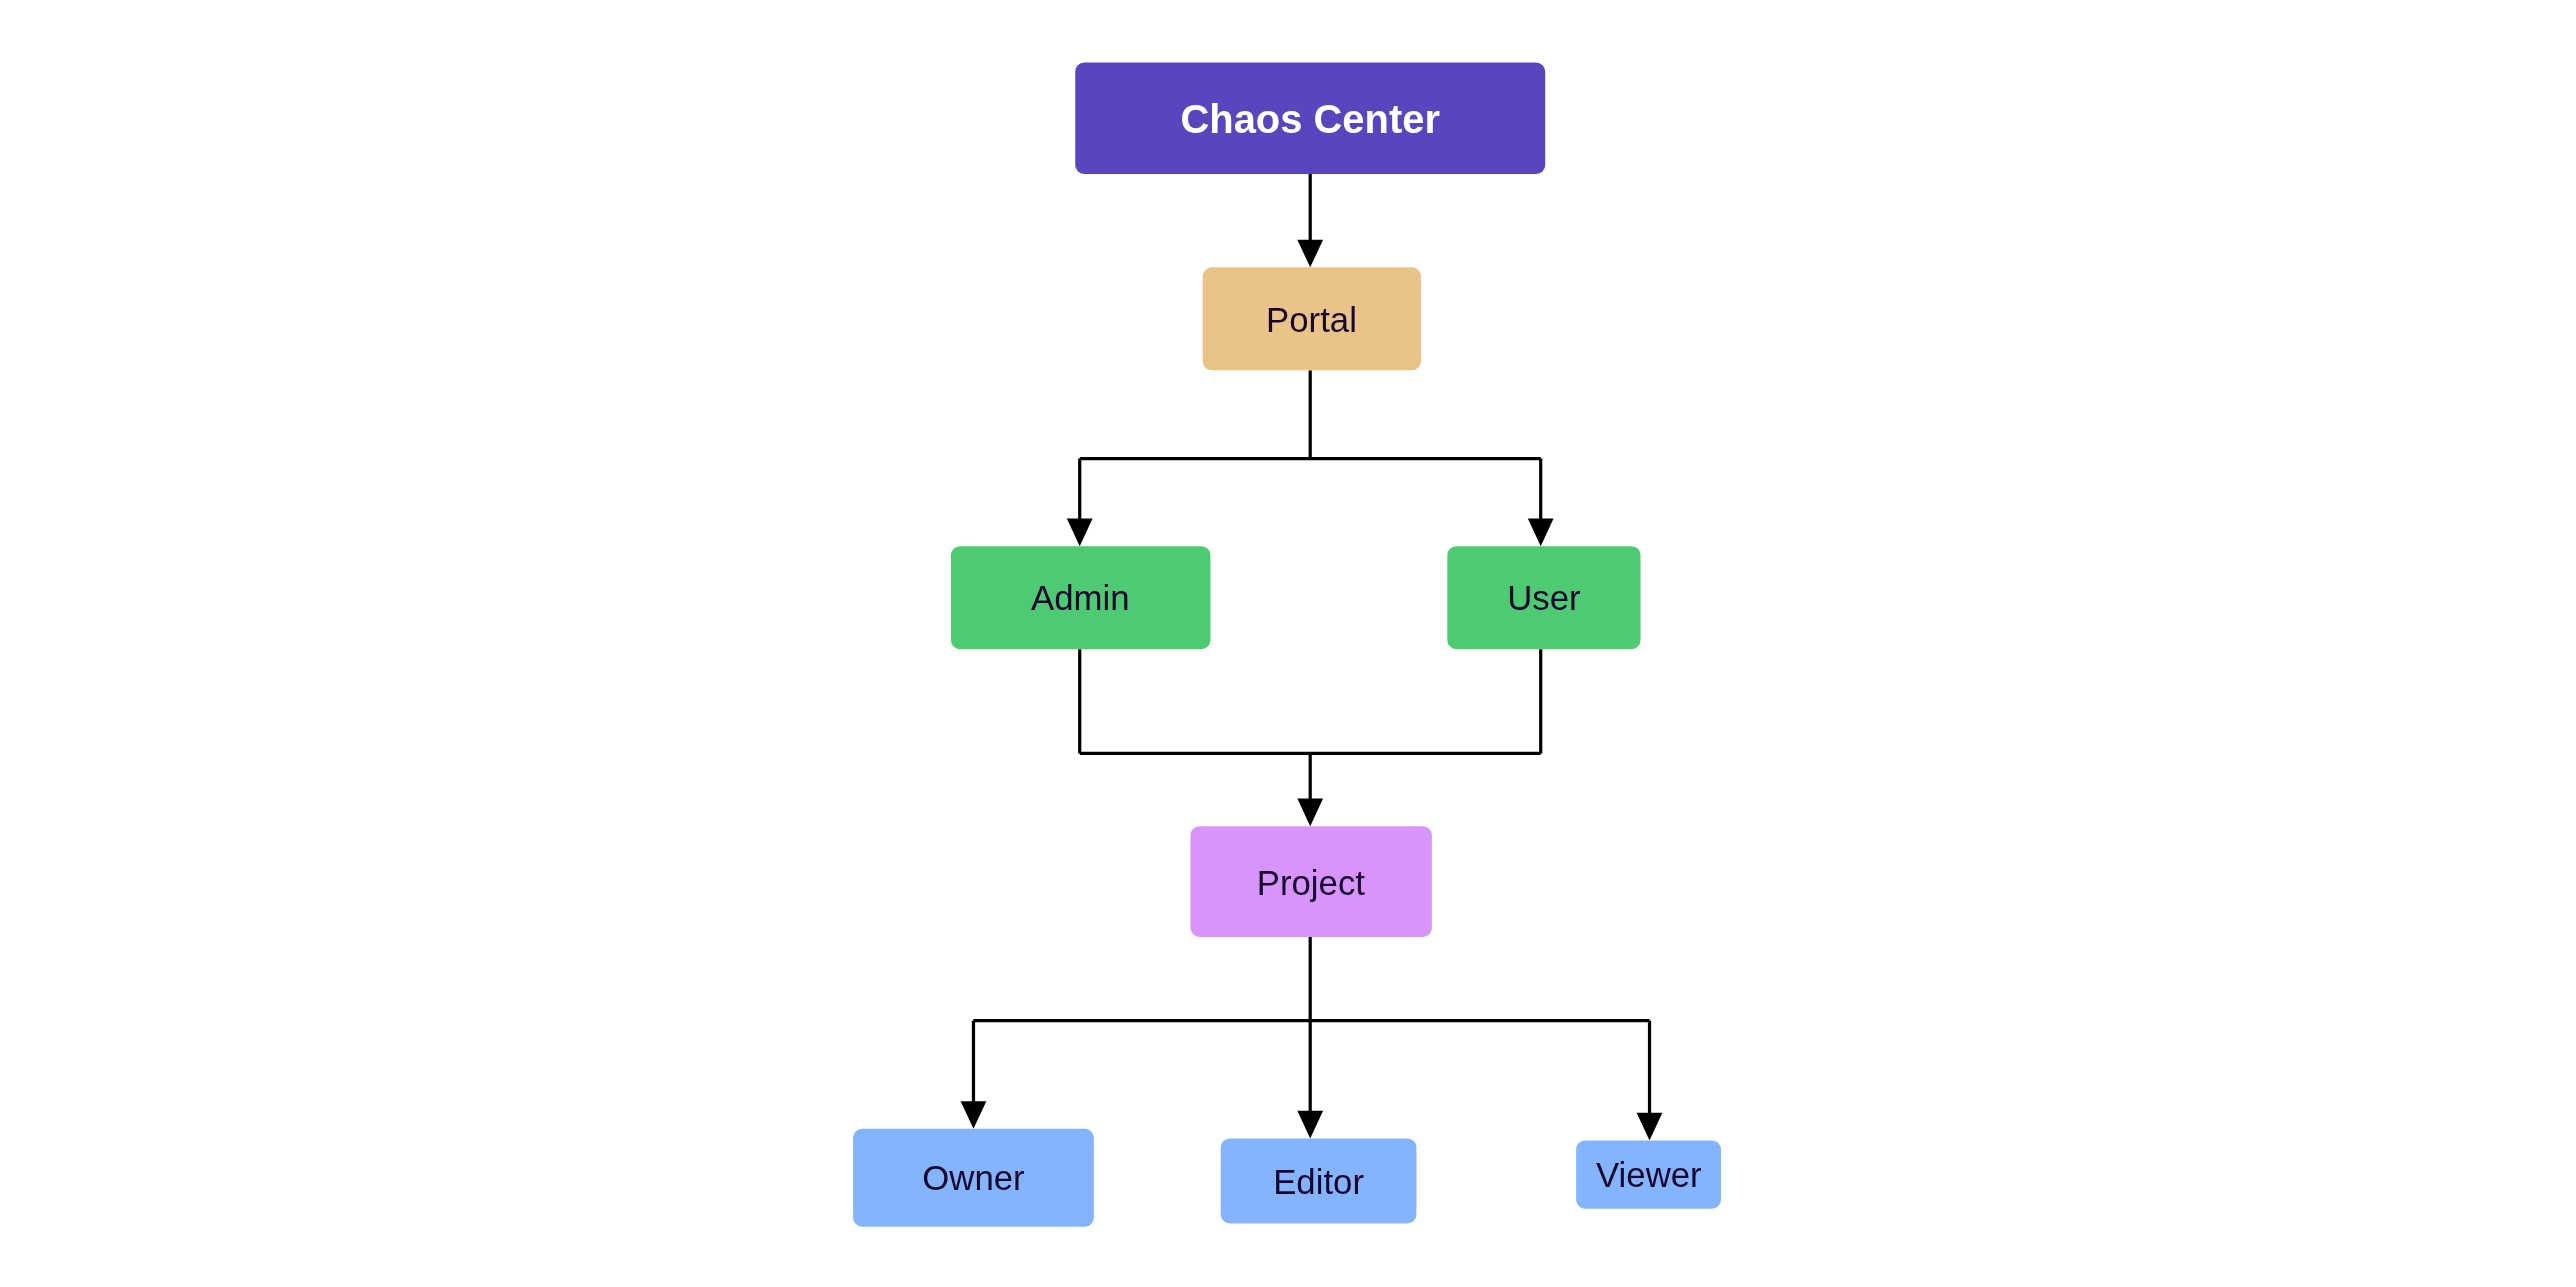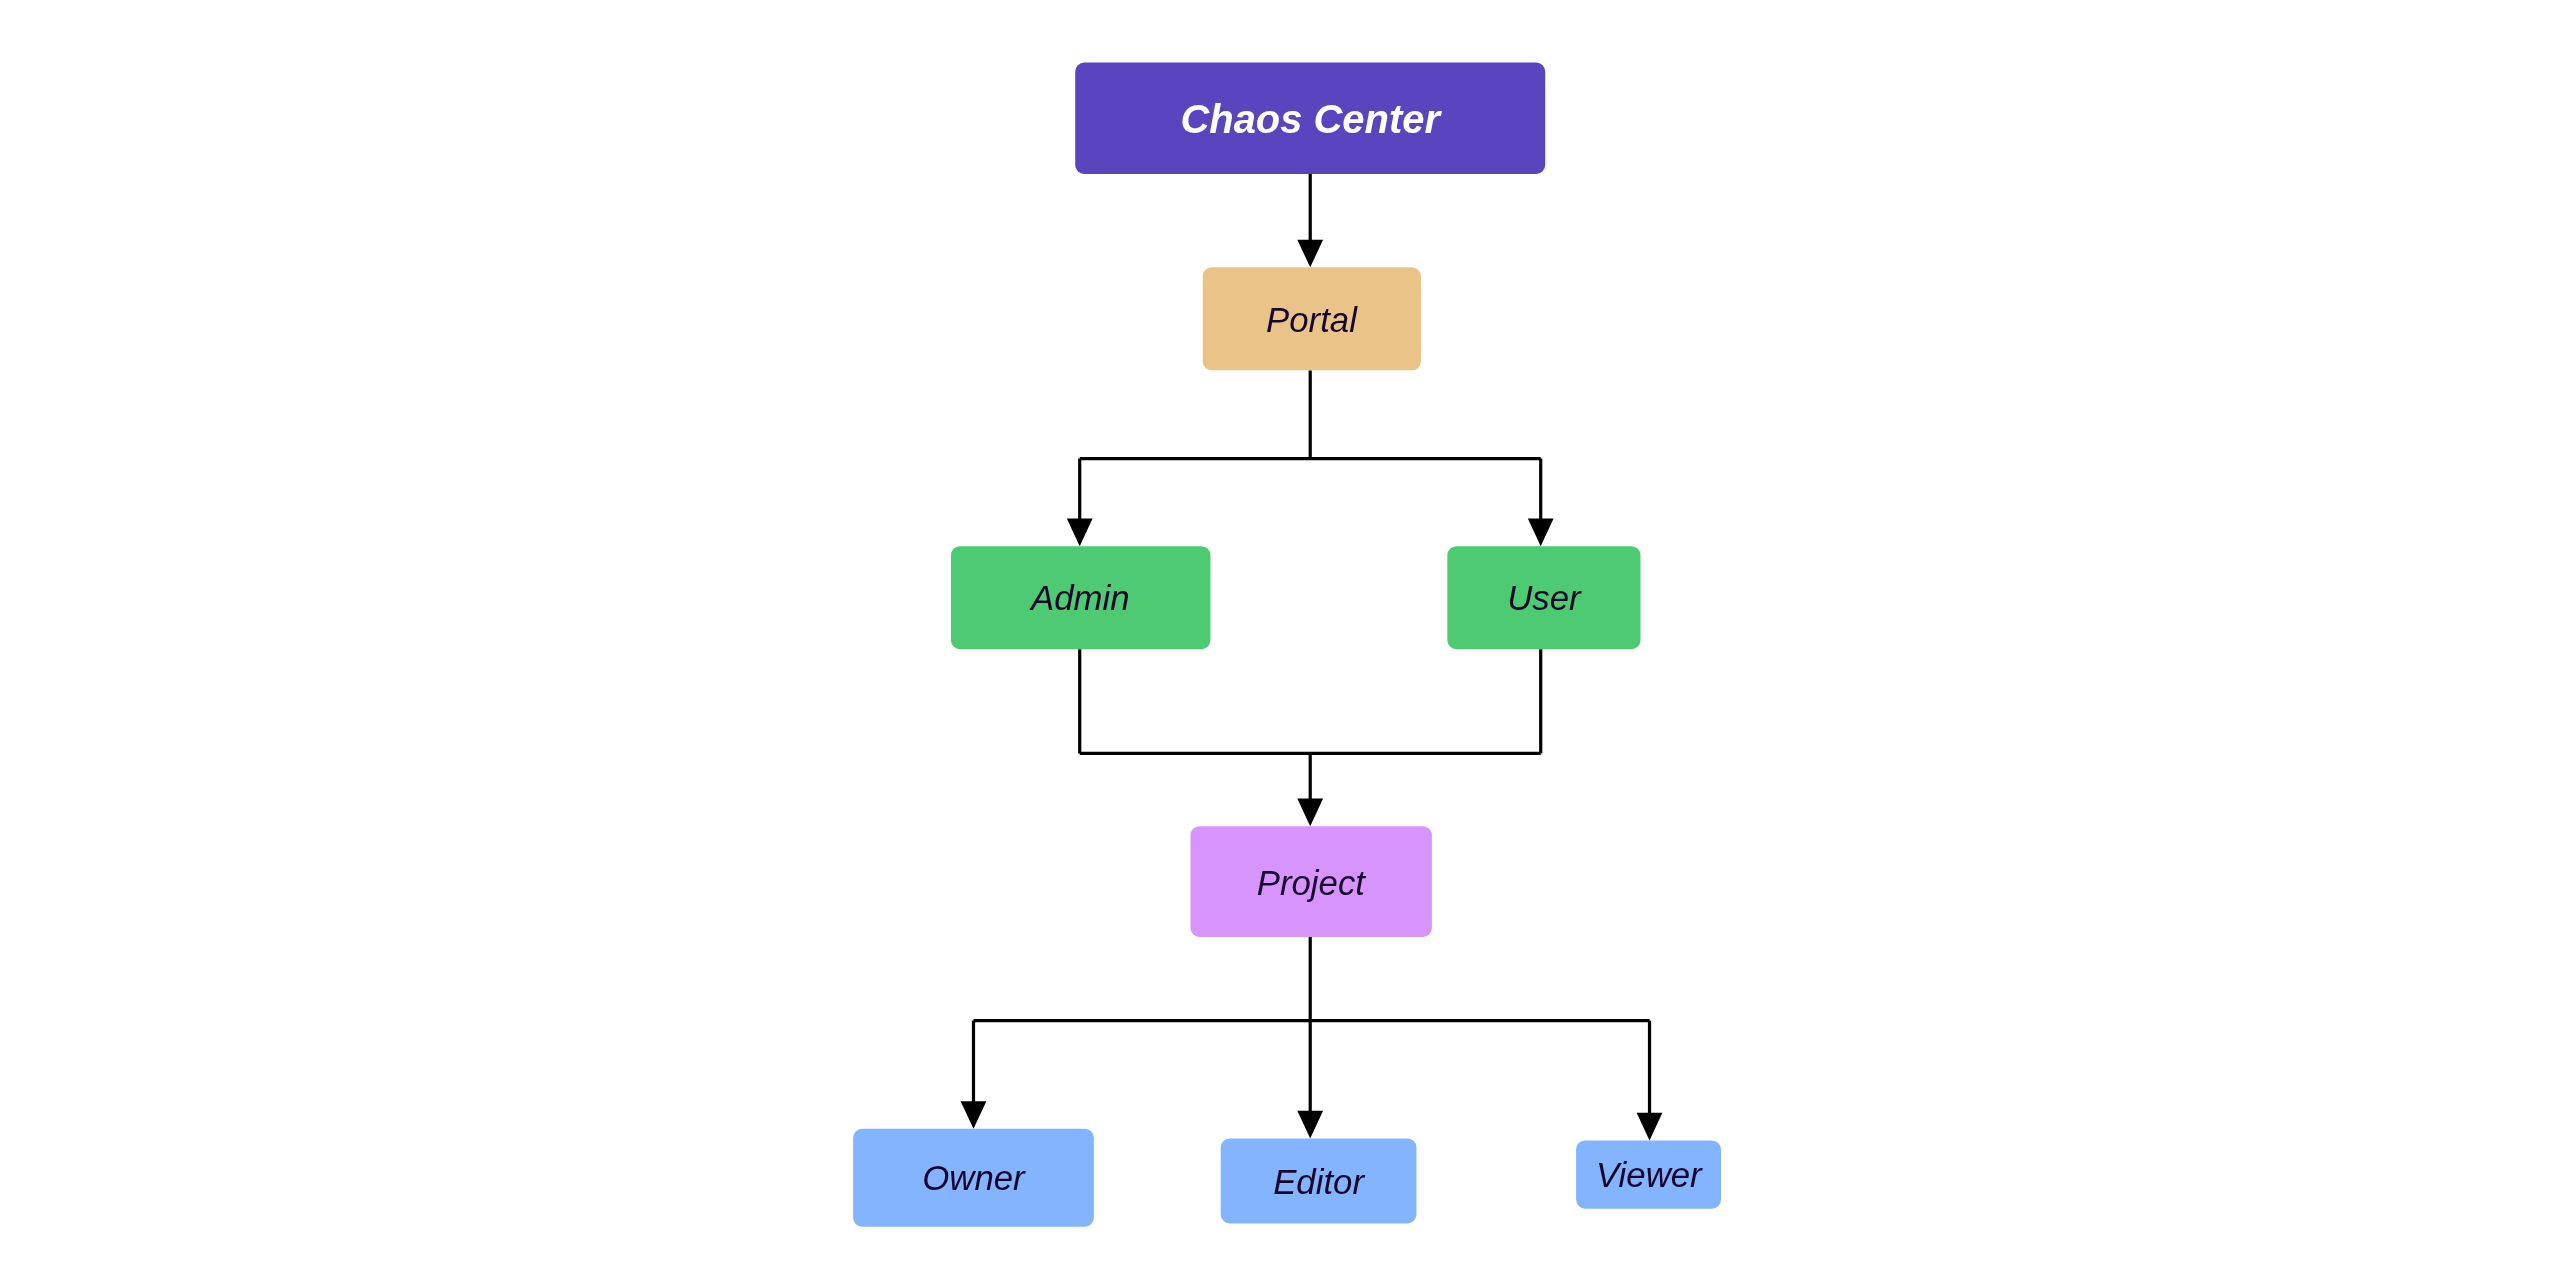--- a/index.html
+++ b/index.html
@@ -12,21 +12,20 @@
     width: 2576px;
     height: 1288px;
     overflow: hidden;
     font-family: "Liberation Sans", "DejaVu Sans", sans-serif;
   }
   #diagram-root {
     position: relative;
     width: 2576px;
     height: 1180px;
     background: #ffffff;
-    font-style: italic;
   }
   svg#flowchart {
     display: block;
     width: 2576px;
     height: 1288px;
   }
   .node-rect {
     stroke: none;
   }
   .node-label {

